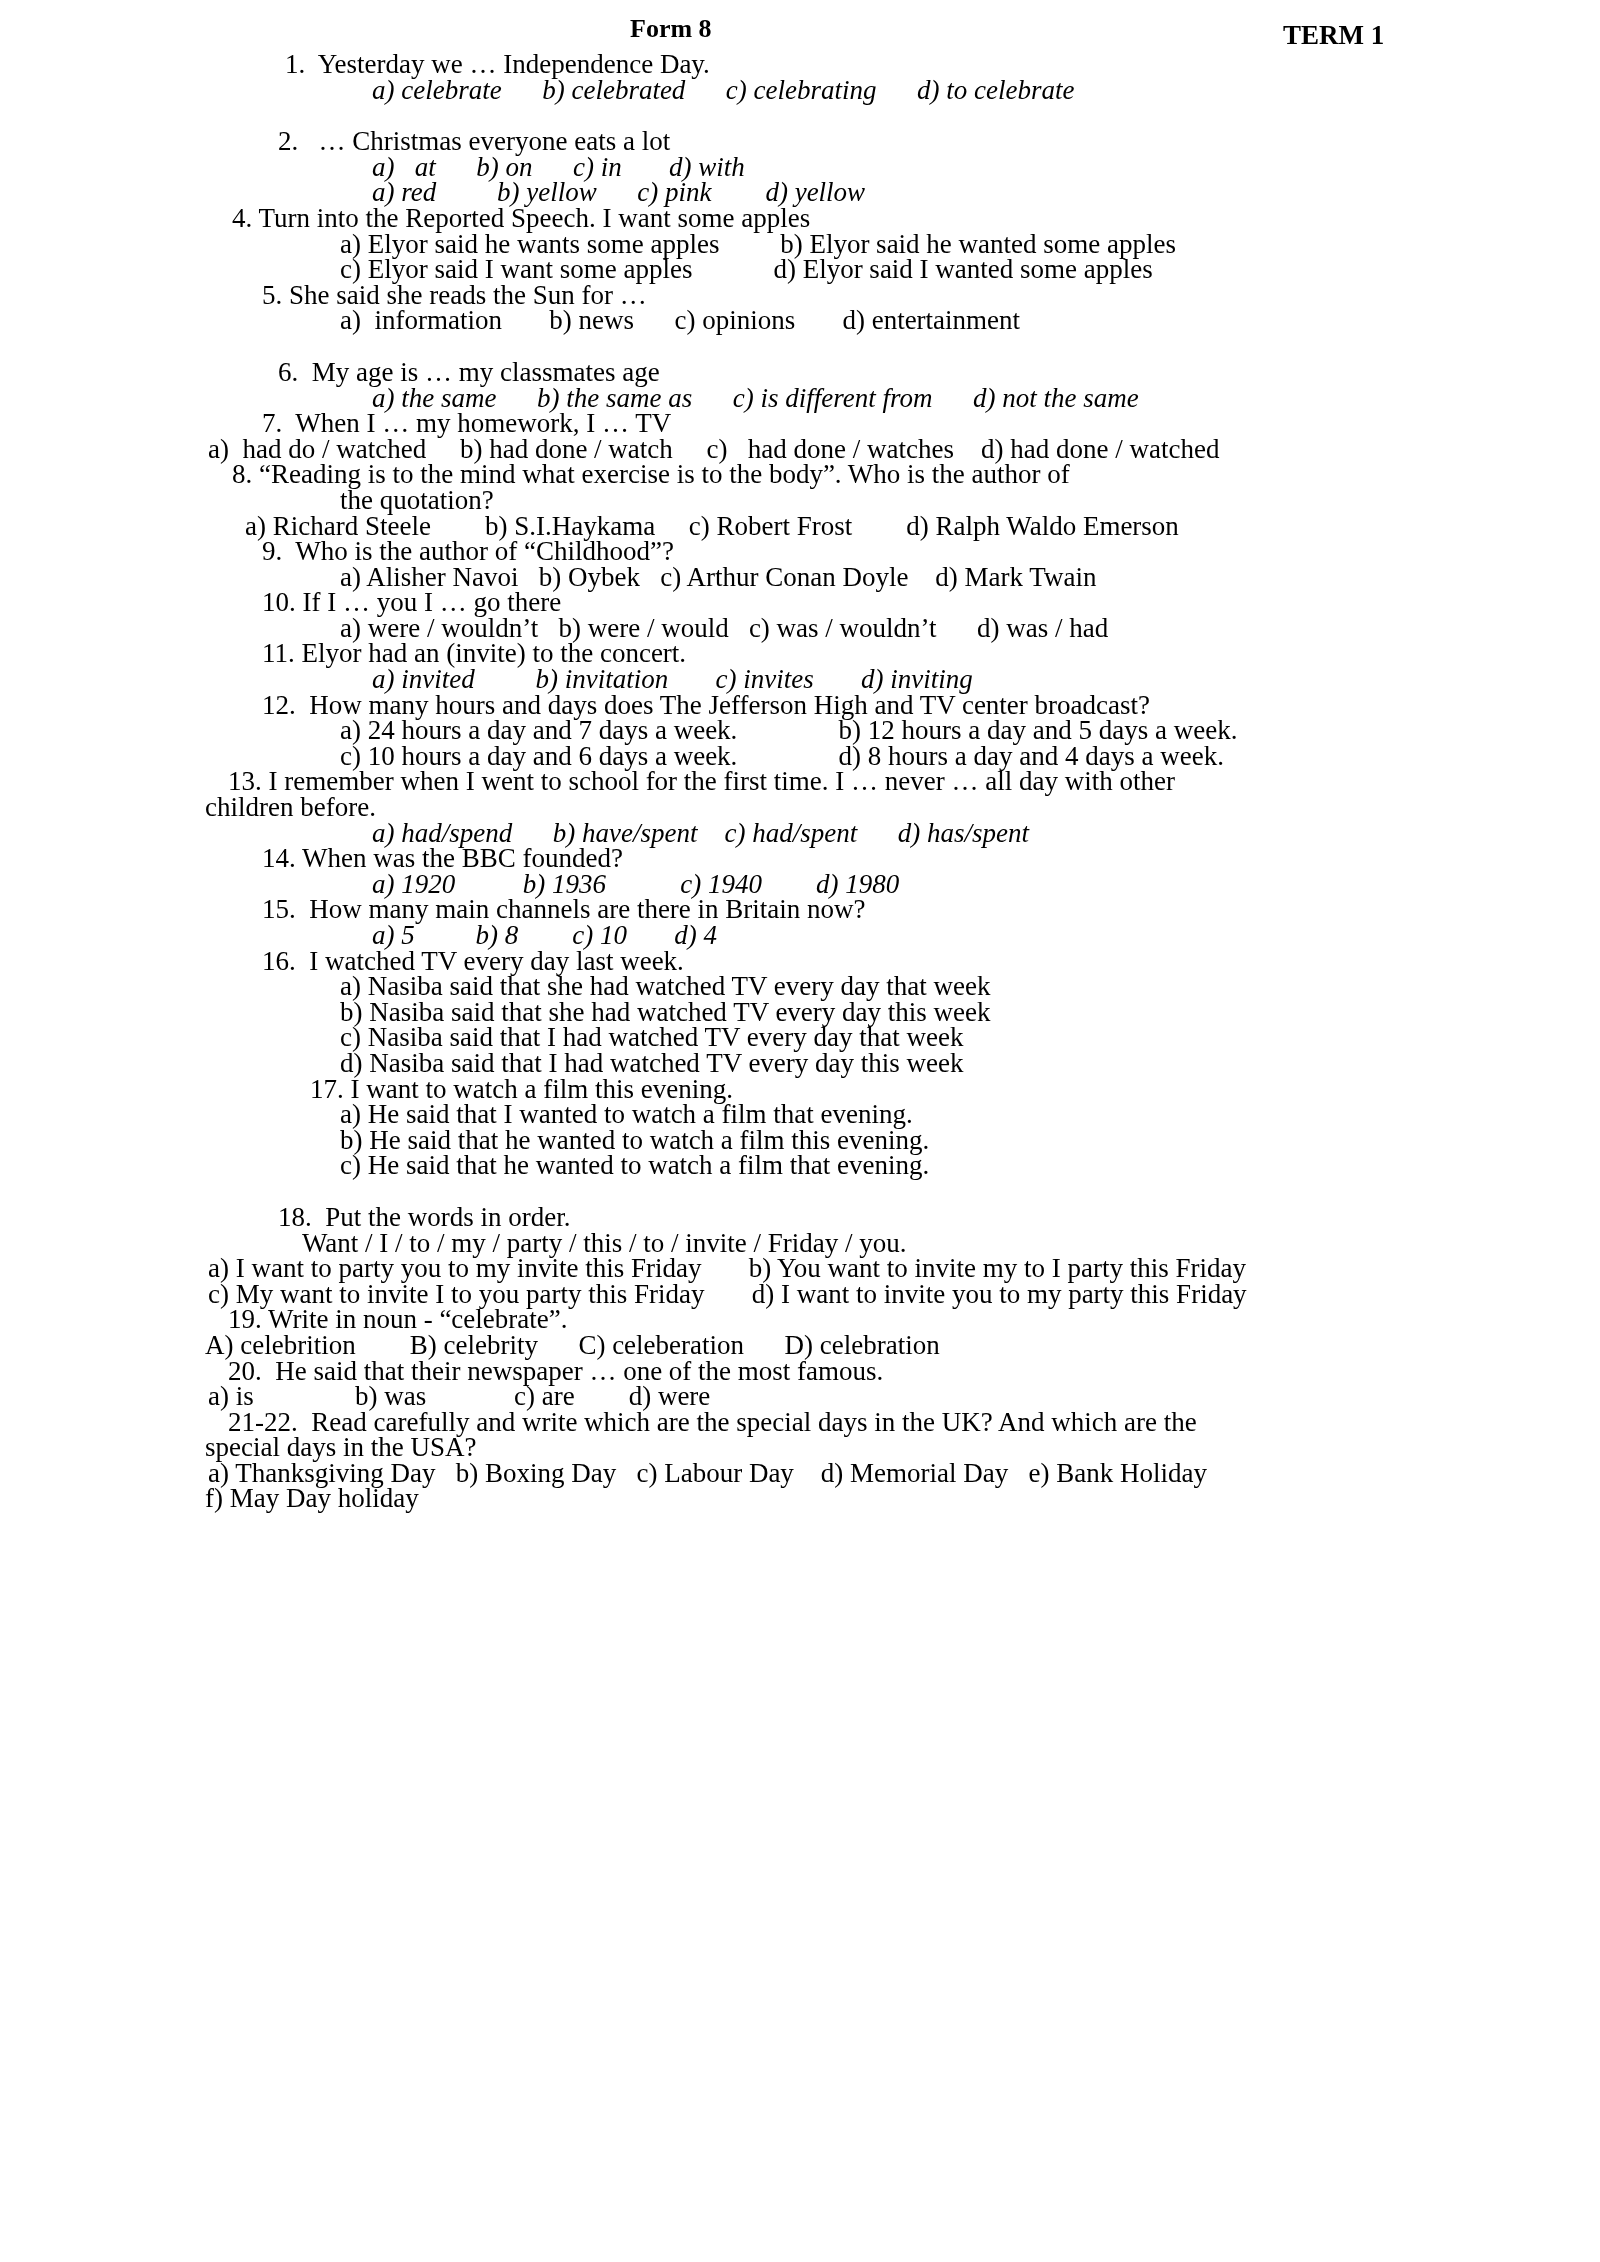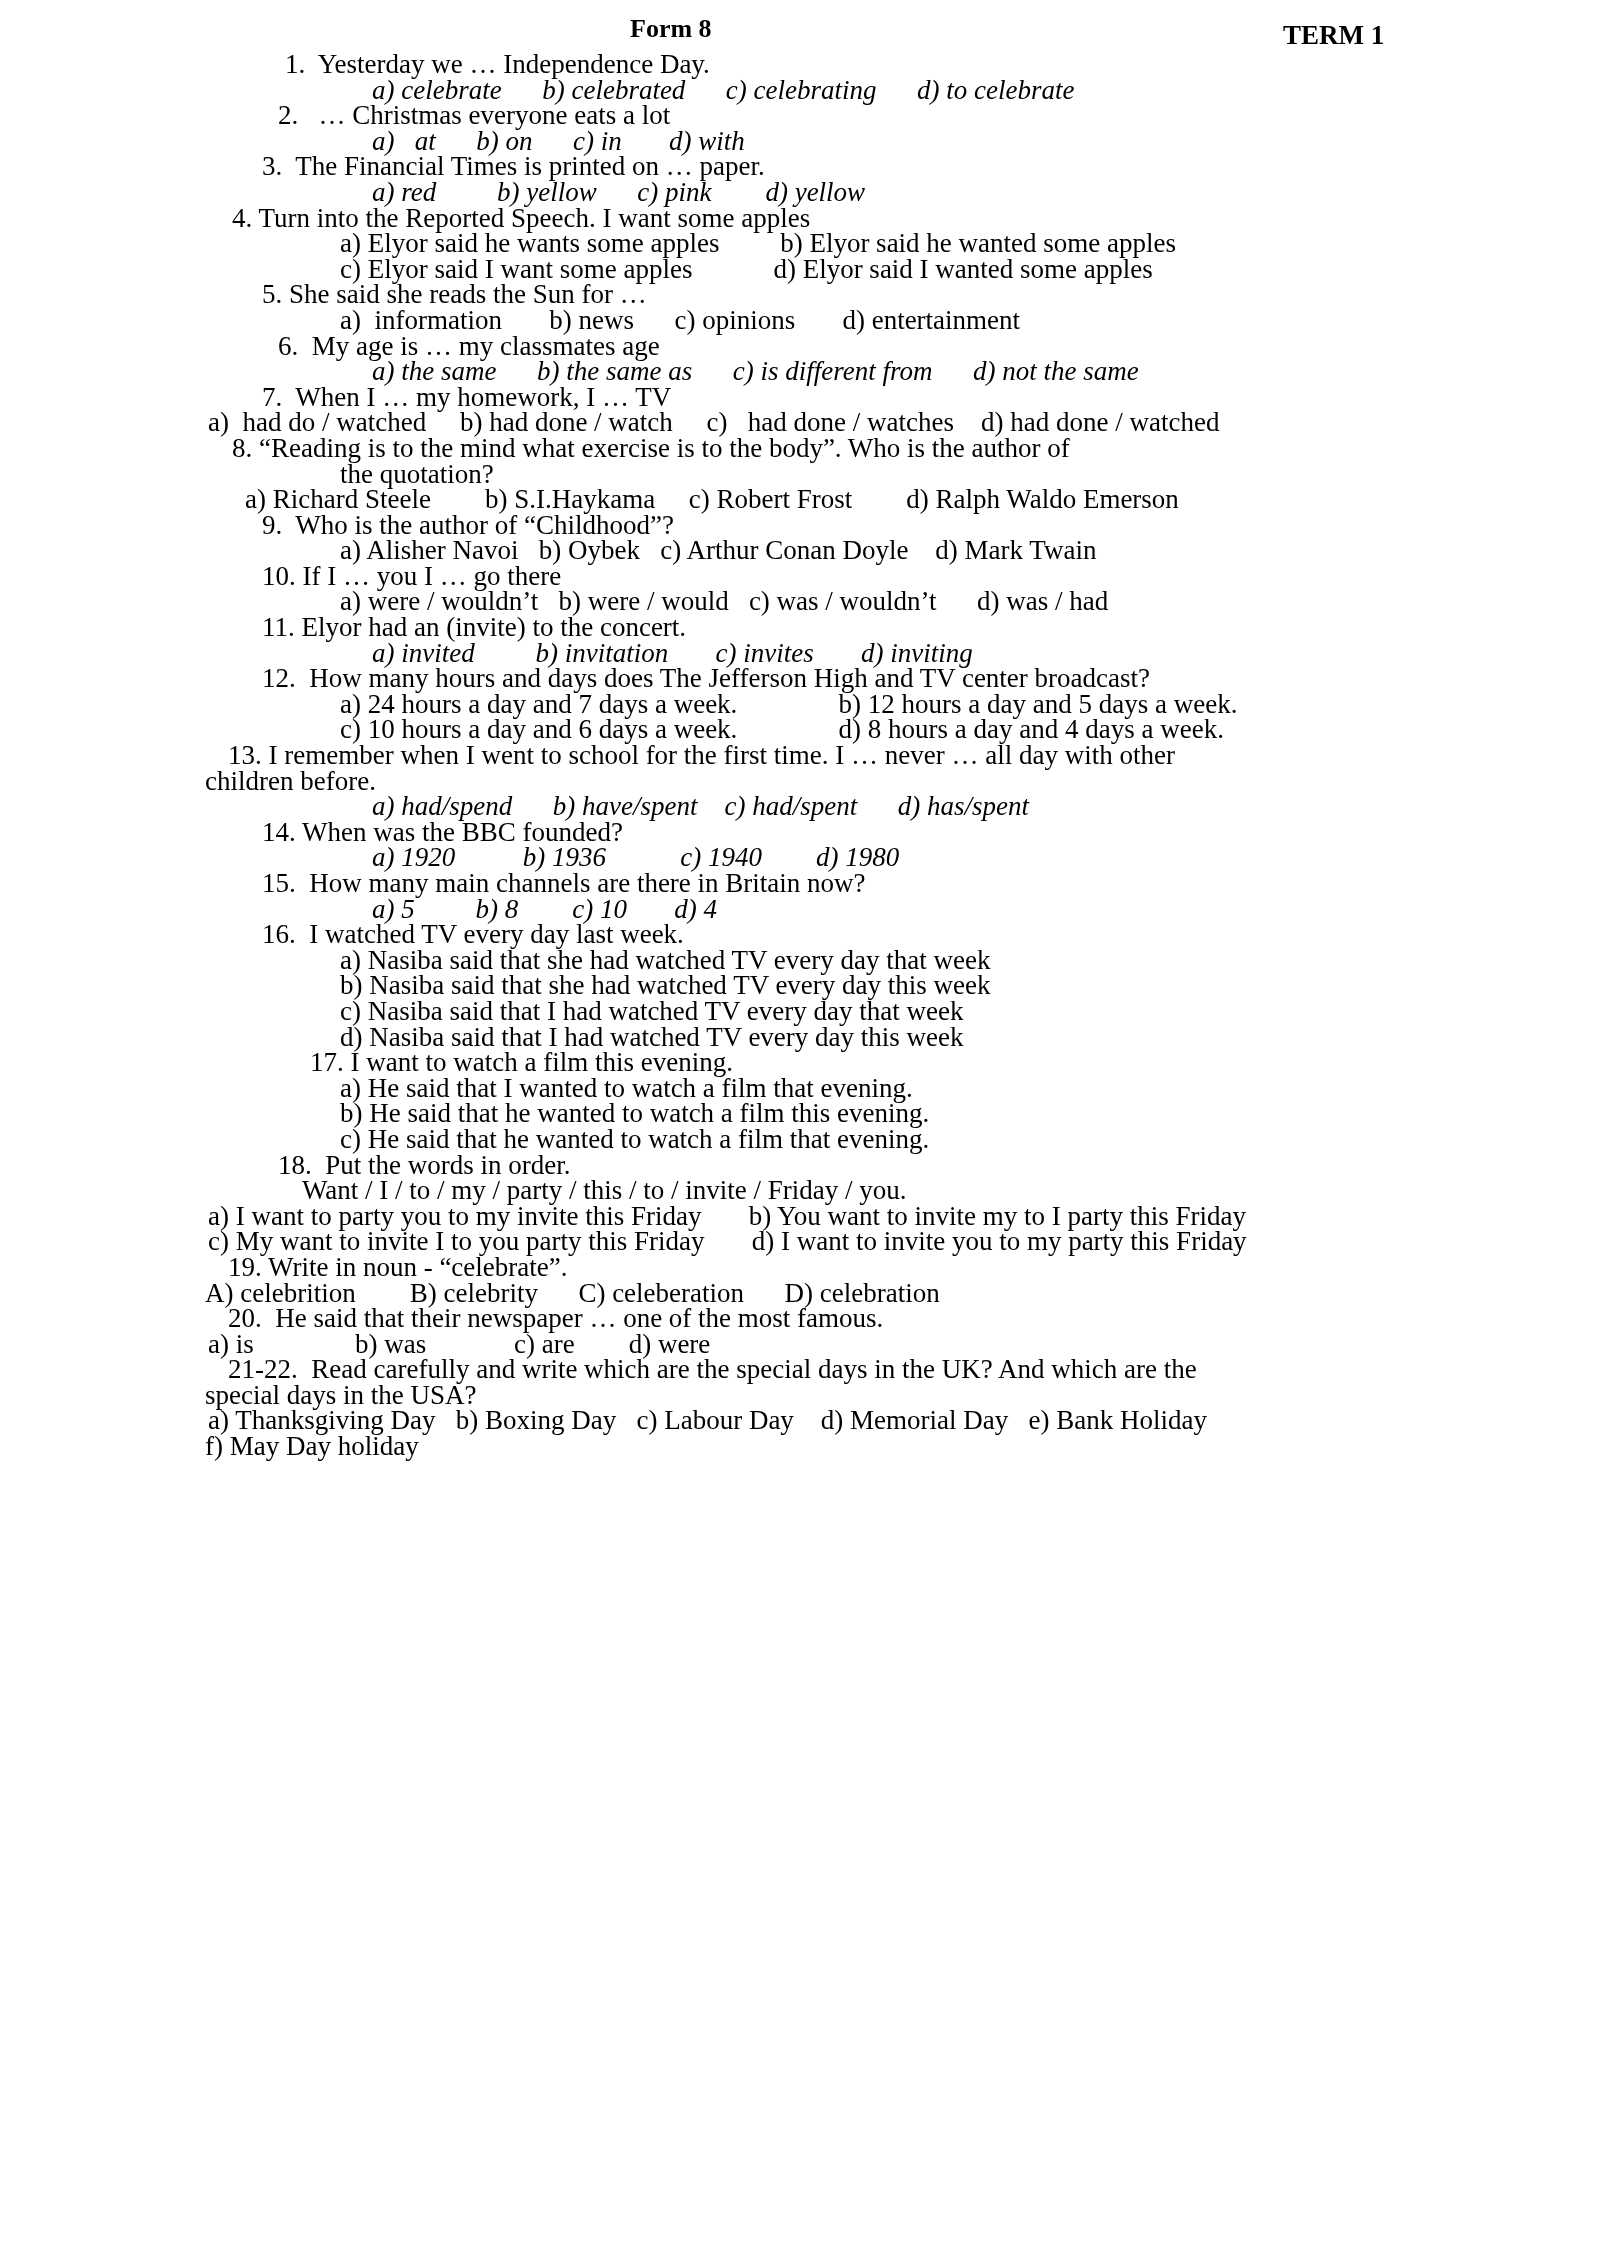--- a/index.html
+++ b/index.html
@@ -56,21 +56,21 @@
   }
   .line {
     display: block;
     white-space: pre;
     font-size: 27px;
     line-height: 25.6px;
     height: 25.6px;
   }
   
   .i-q       { padding-left: 285px; }   
-  .i-q2      { padding-left: 278px; }
+  .i-q2      { padding-left: 278px; margin-top: 26px; }
   .i-q3      { padding-left: 262px; }
   .i-qleft   { padding-left: 232px; }   
   .i-margin  { padding-left: 205px; }   
   .i-a       { padding-left: 372px; font-style: italic; }
   .i-a4      { padding-left: 310px; }
   .i-a5      { padding-left: 245px; }
   .i-a6      { padding-left: 228px; }
   .i-a7      { padding-left: 208px; }
   .i-sub     { padding-left: 340px; }   
   .i-words   { padding-left: 302px; }
@@ -83,21 +83,20 @@
   <div class="header">
     <span class="doc-title">Form 8</span>
     <span class="term-title">TERM 1</span>
   </div>
 
   <div class="lines">
     <span class="line i-q">1.  Yesterday we … Independence Day.</span>
     <span class="line i-a">a) celebrate      b) celebrated      c) celebrating      d) to celebrate</span>
     <span class="line i-q2">2.   … Christmas everyone eats a lot</span>
     <span class="line i-a">a)   at      b) on      c) in       d) with</span>
-    <span class="line i-q3">3.  The Financial Times is printed on … paper.</span>
     <span class="line i-a">a) red         b) yellow      c) pink        d) yellow</span>
     <span class="line i-qleft">4. Turn into the Reported Speech. I want some apples</span>
     <span class="line i-sub">a) Elyor said he wants some apples         b) Elyor said he wanted some apples</span>
     <span class="line i-sub">c) Elyor said I want some apples            d) Elyor said I wanted some apples</span>
     <span class="line i-q3">5. She said she reads the Sun for …</span>
     <span class="line i-sub">a)  information       b) news      c) opinions       d) entertainment</span>
     <span class="line i-q2">6.  My age is … my classmates age</span>
     <span class="line i-a">a) the same      b) the same as      c) is different from      d) not the same</span>
     <span class="line i-q3">7.  When I … my homework, I … TV</span>
     <span class="line i-a7">a)  had do / watched     b) had done / watch     c)   had done / watches    d) had done / watched</span>

